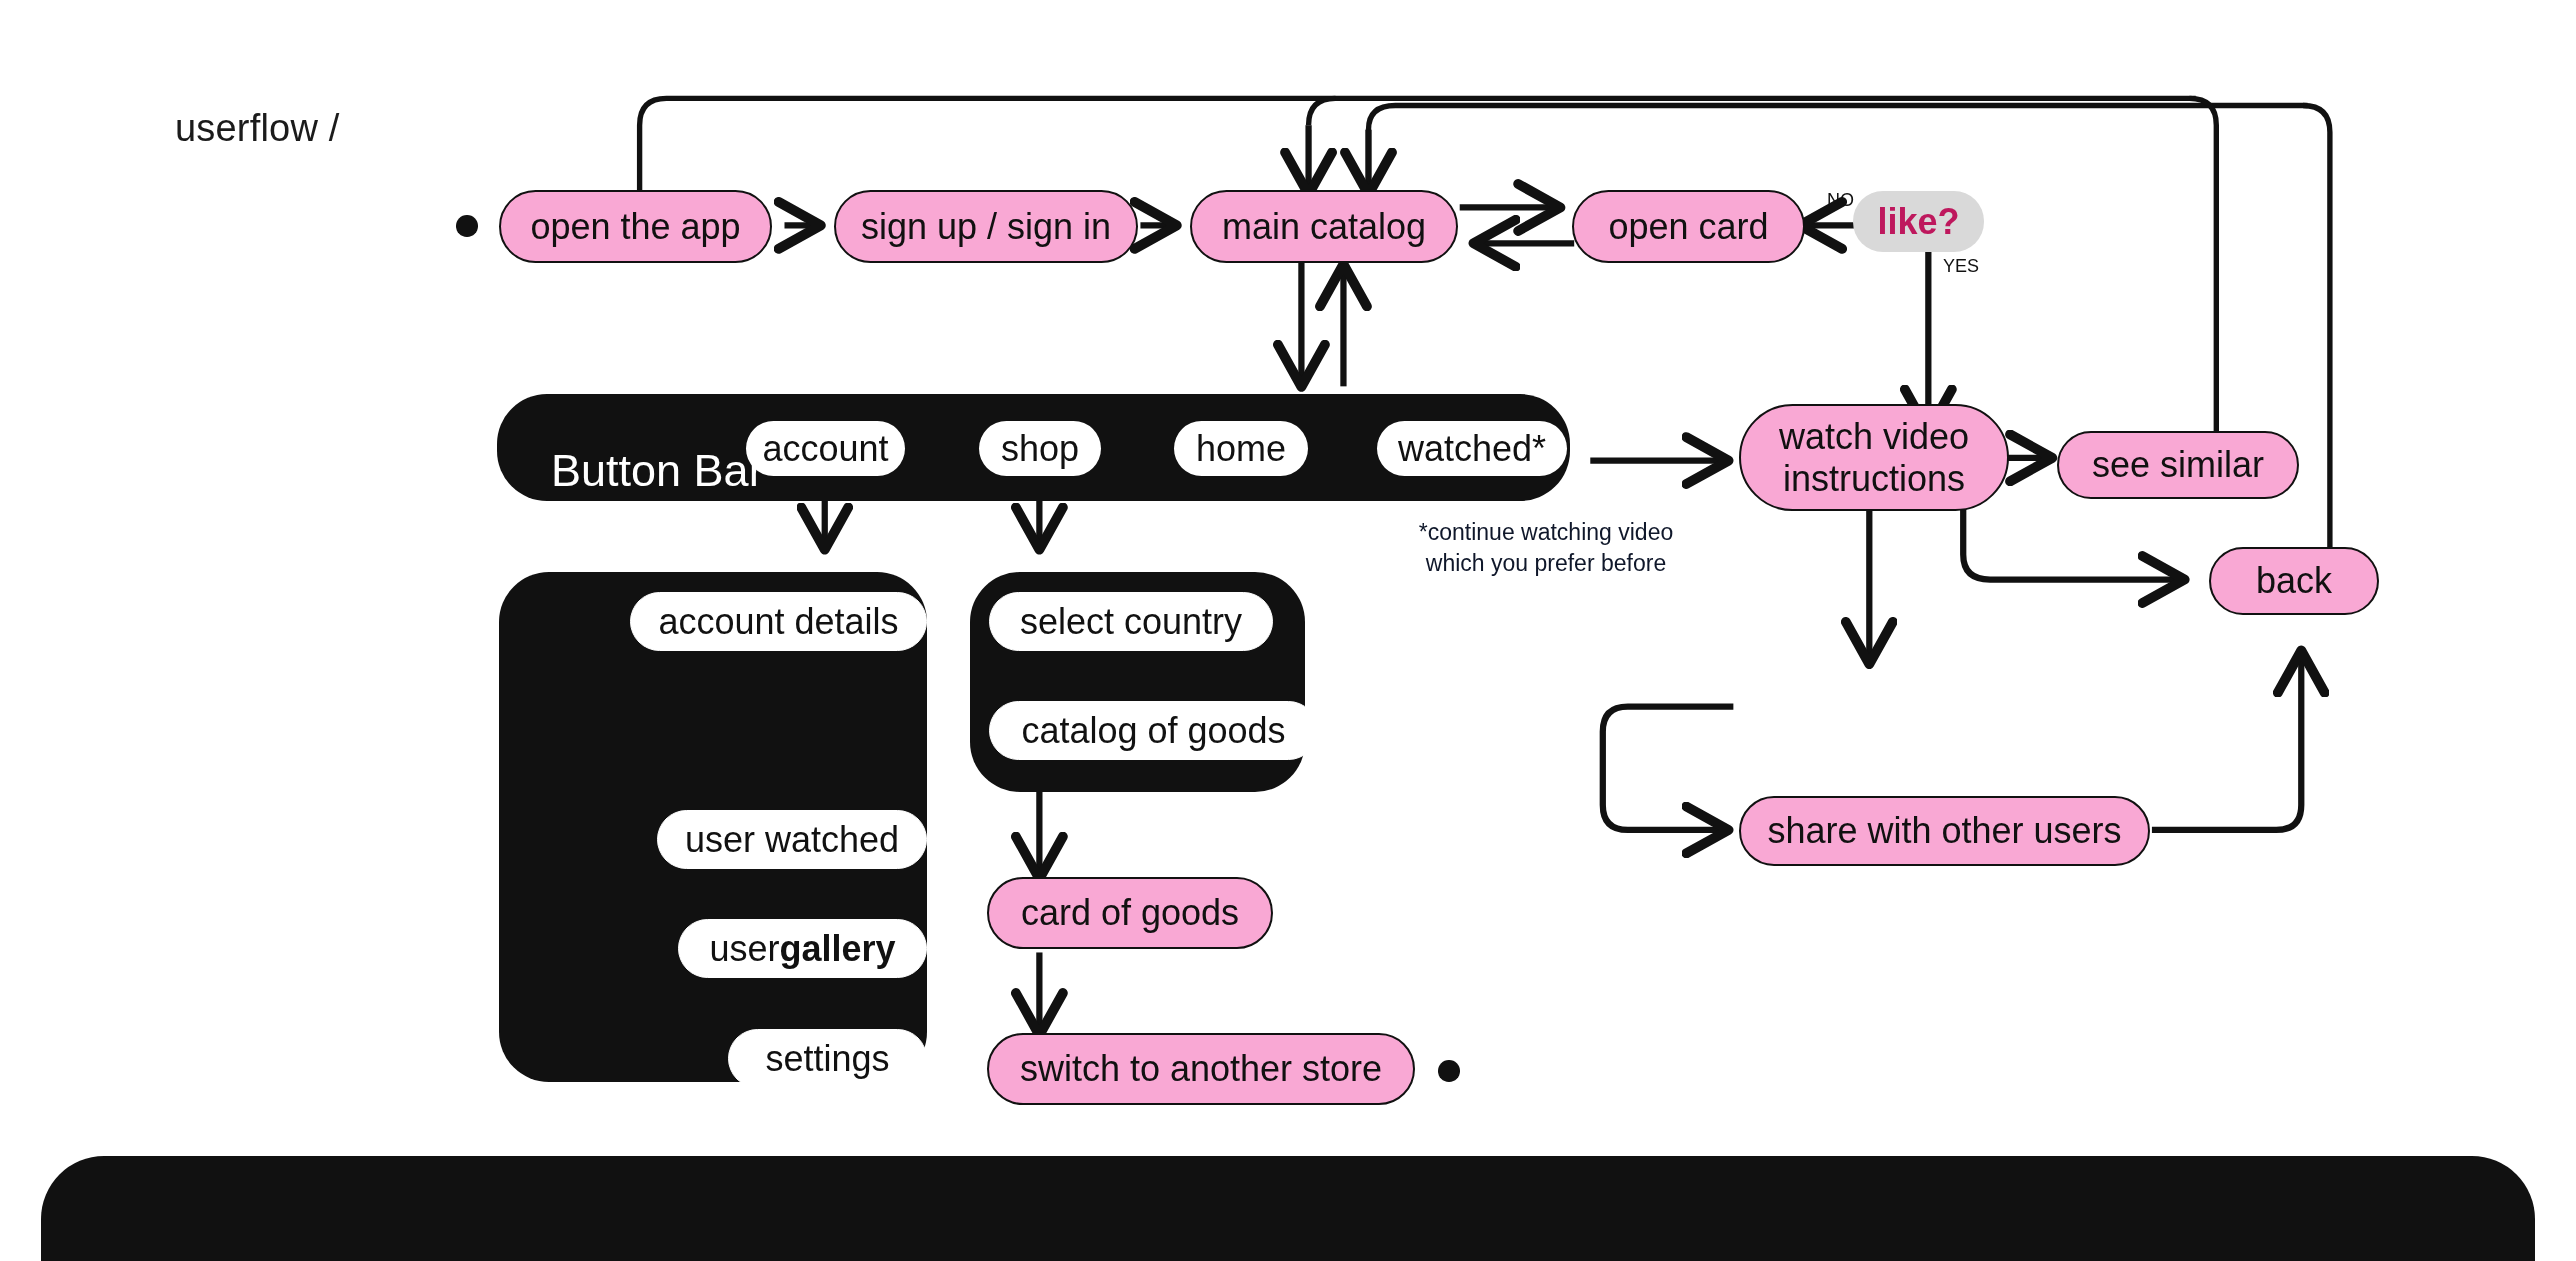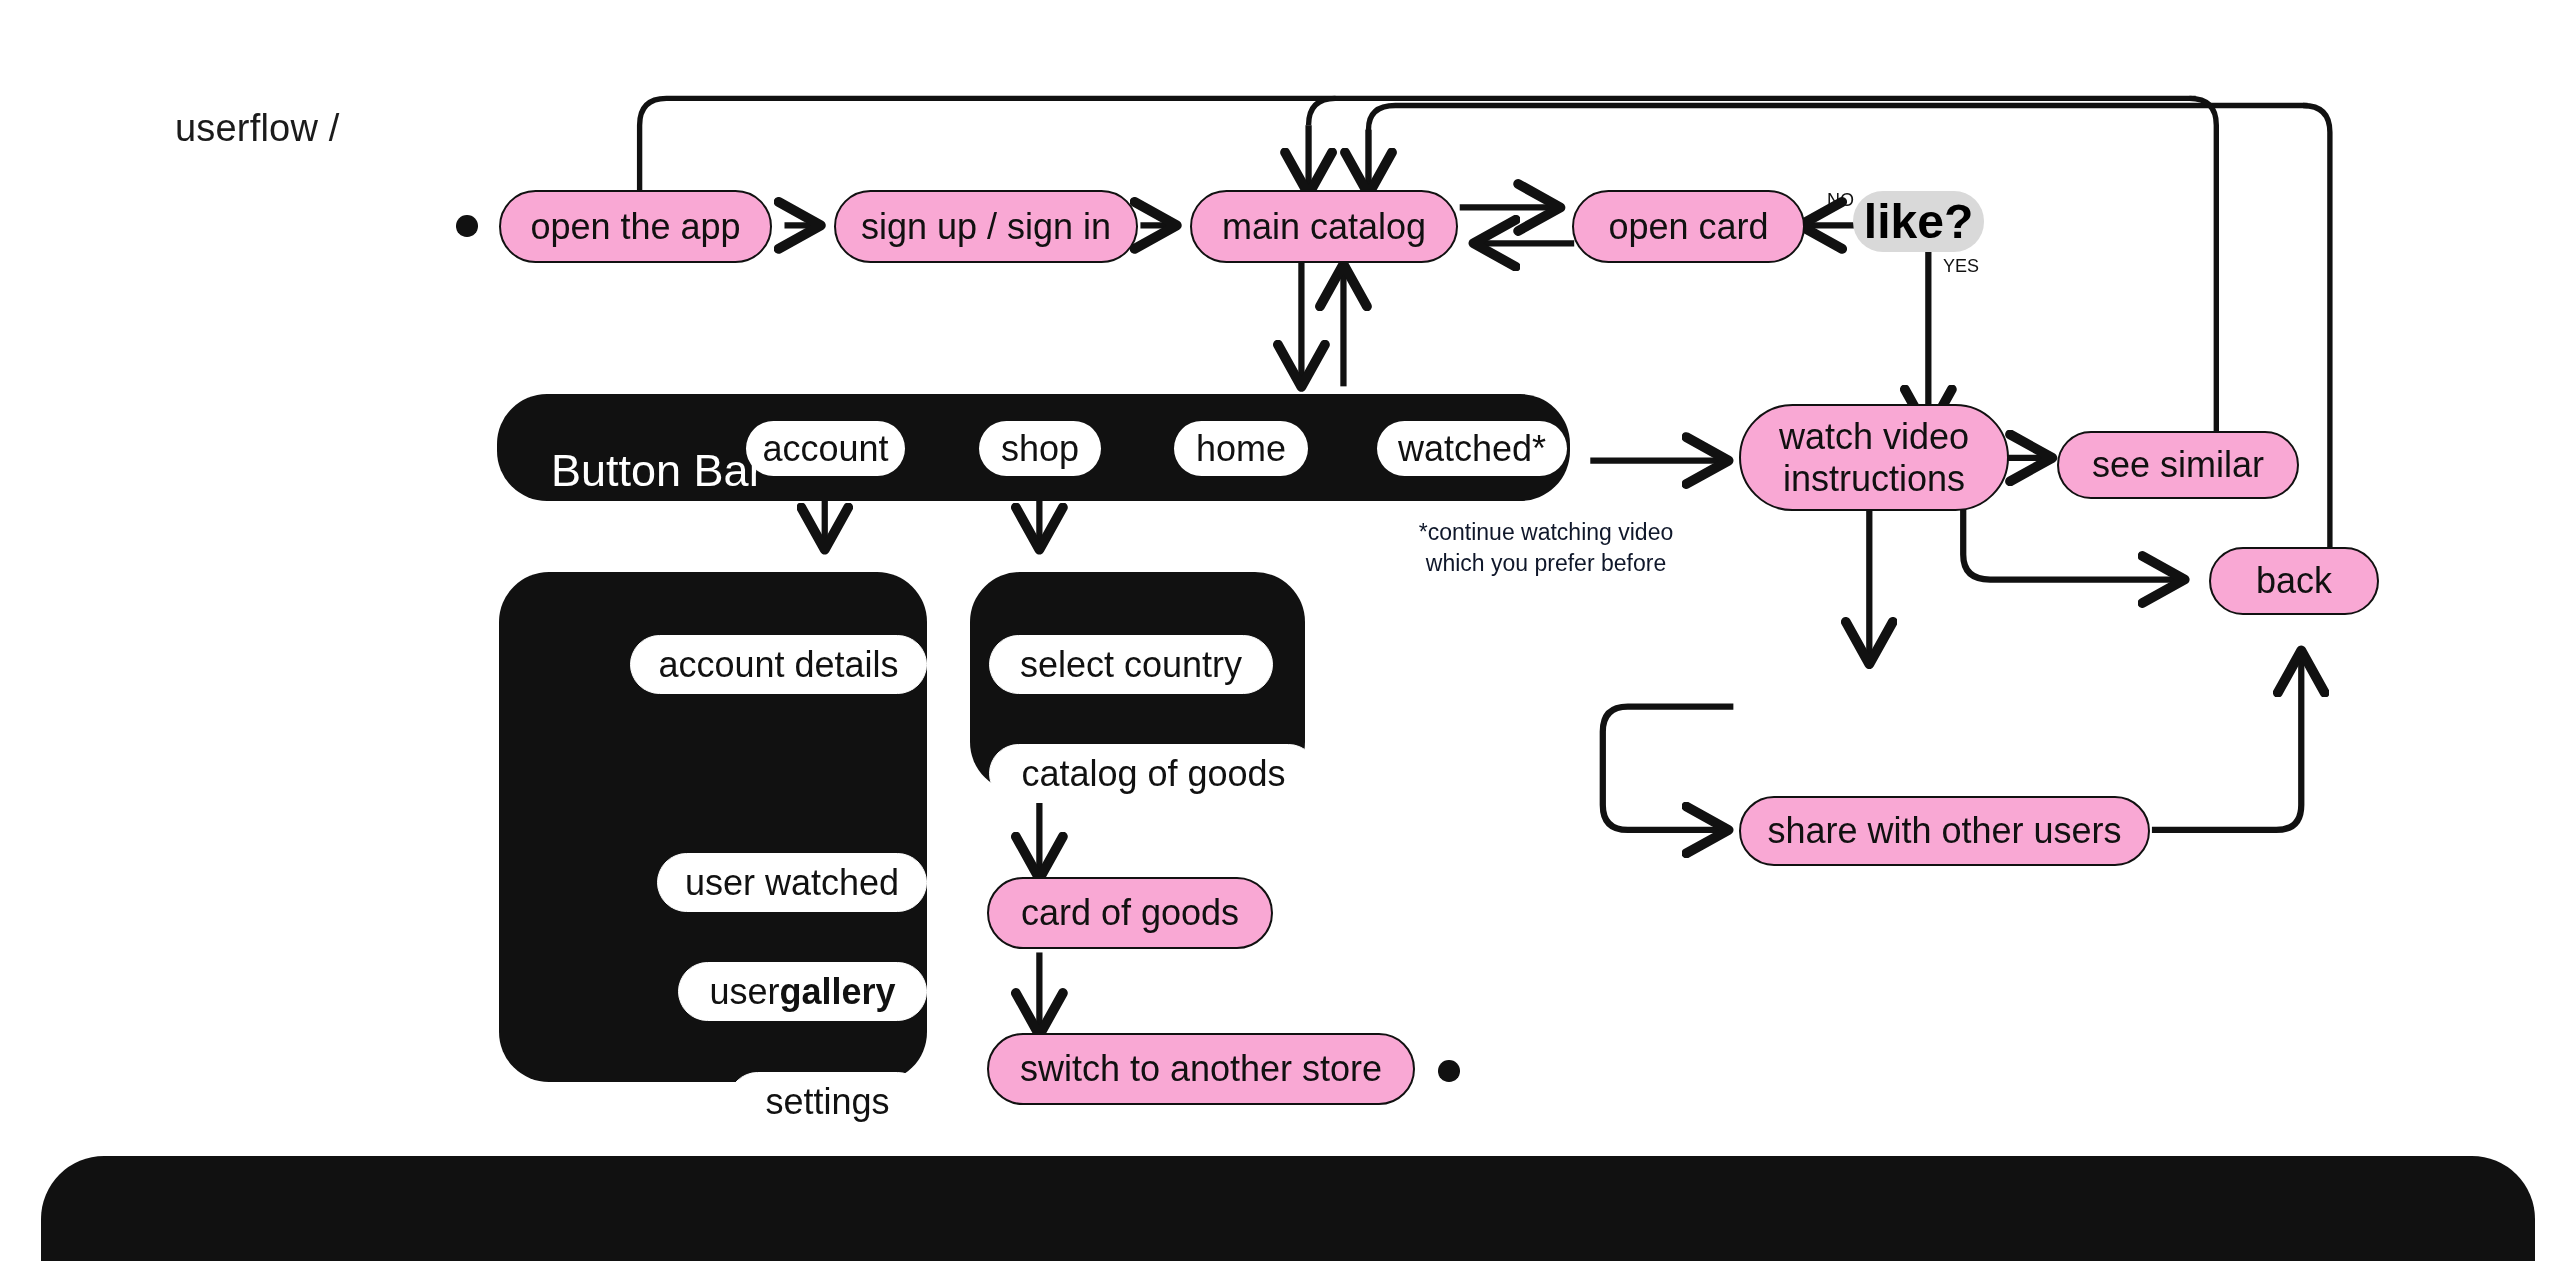--- a/index.html
+++ b/index.html
@@ -33,26 +33,26 @@
     position:absolute;display:flex;align-items:center;justify-content:center;
     background:#fff;color:#111;border-radius:30px;font-size:36px;box-sizing:border-box;padding:0 9px;
   }
 
   
   .chip{
     position:absolute;display:flex;align-items:center;justify-content:center;
     background:#fff;color:#111;border-radius:894px;font-size:36px;box-sizing:border-box;
     padding:0 23px;white-space:nowrap;border:1.8px solid #111;
   }
-  .chip.plain{border:1.8px solid #fff;margin-top:43px;}
+  .chip.plain{border:1.8px solid #fff;}
 
   
   .decision{
     position:absolute;display:flex;align-items:center;justify-content:center;
-    background:#d9d9d9;color:#000000;border-radius:30px;font-size:48px;font-weight:bold;
+    background:#d9d9d9;color:#be185d;border-radius:30px;font-size:36px;font-weight:bold;
     box-sizing:border-box;padding:0 19.7px;
   }
 
   .edge-label{position:absolute;font-size:18px;color:#111;}
   .note{position:absolute;font-size:23px;color:#0f172a;text-align:center;line-height:1.35;}
   .dot{position:absolute;background:#111;border-radius:50%;}
   .bold{font-weight:bold;}
 </style>
 </head>
 <body>

